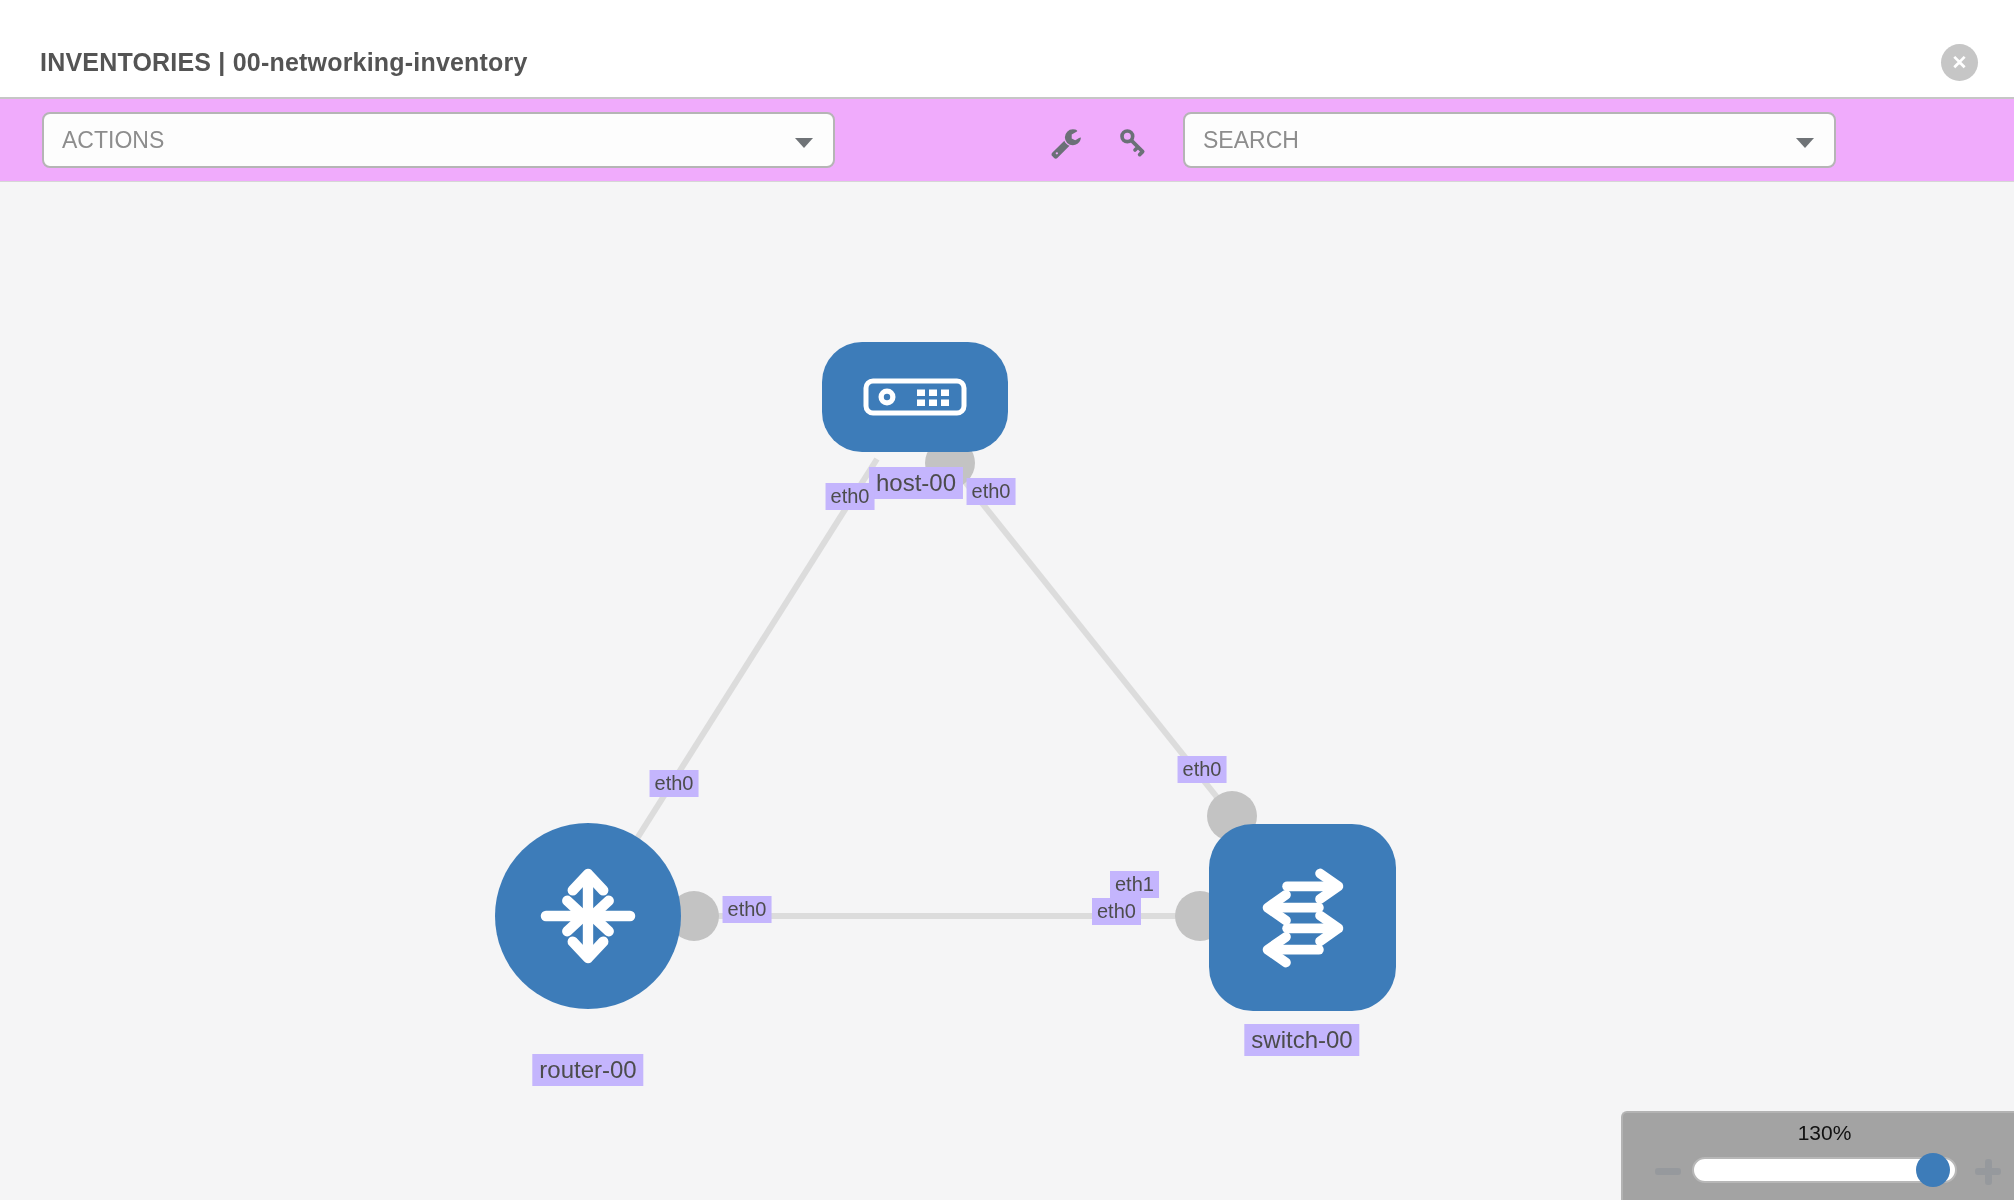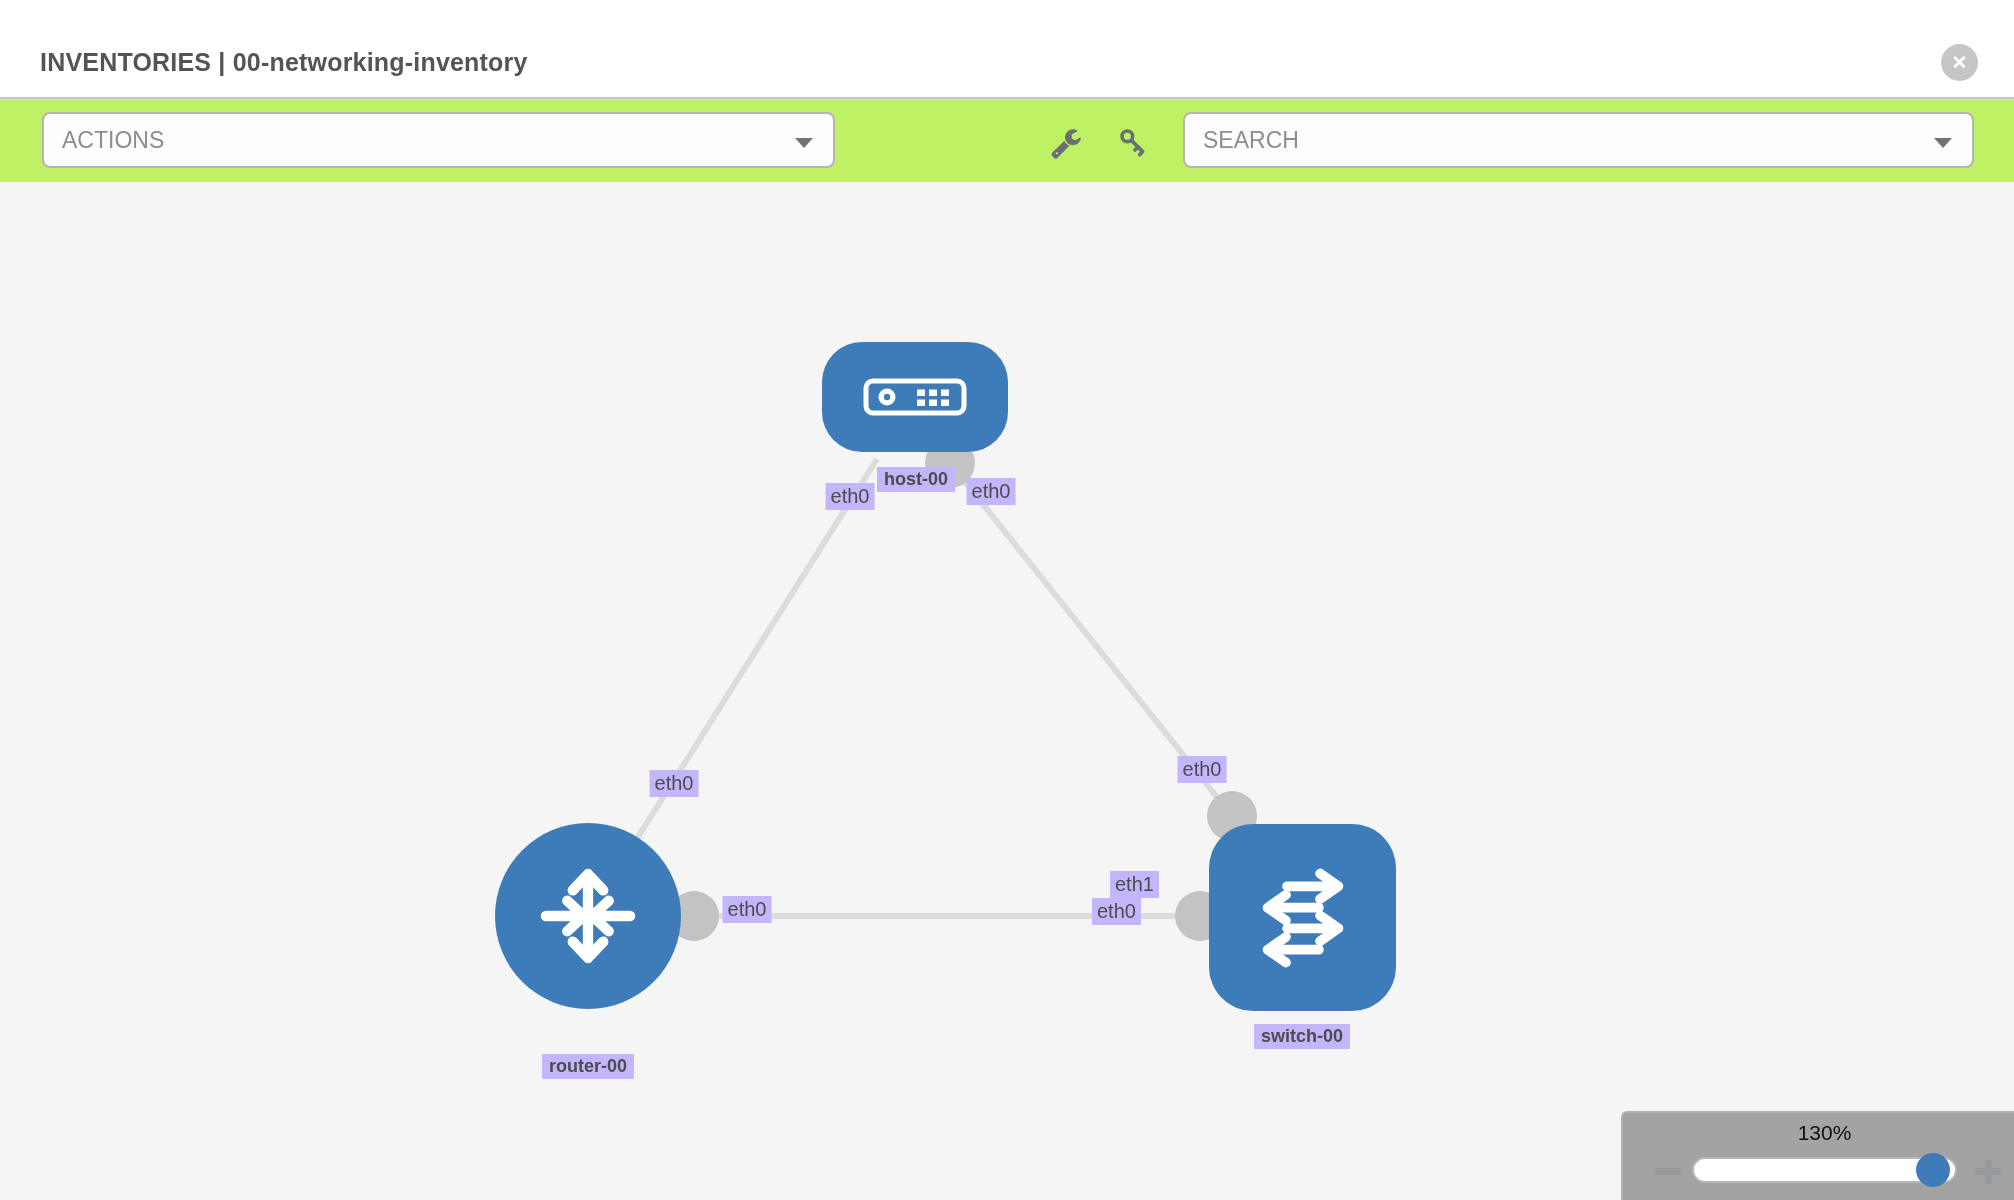--- a/index.html
+++ b/index.html
@@ -12,49 +12,49 @@
             background:#ffffff; border-bottom:2px solid #c6c6c6; }
   .page-title { position:absolute; left:40px; top:0; height:70px; line-height:70px;
                 font-size:25px; font-weight:bold; color:#545454; letter-spacing:.2px; }
   .close-btn { position:absolute; right:36px; top:17px; width:37px; height:37px;
                border:none; border-radius:50%; background:#c6c6c6; cursor:pointer;
                display:flex; align-items:center; justify-content:center; }
   .close-btn span { color:#ffffff; font-size:19px; font-weight:bold; line-height:1; }
 
   
   .toolbar { position:absolute; left:0; top:72px; width:2014px; height:83px;
-             background:#bef264; border-bottom:1px solid #d6d6d6;padding-left:32px; }
+             background:#f0abfc; border-bottom:1px solid #d6d6d6;padding-left:32px; }
   .select-box { position:absolute; top:13px; height:56px; background:#fdfdfd;
                 border:2px solid #b5b5b5; border-radius:8px;
                 display:flex; align-items:center; cursor:pointer; }
   .select-box .sel-label { padding-left:18px; font-size:23px; color:#8d8d8d; }
   .caret { position:absolute; right:20px; top:24px; width:0; height:0;
            border-left:9px solid transparent; border-right:9px solid transparent;
            border-top:10px solid #6f7377; }
   .actions-box { left:42px; width:793px; }
-  .search-box  { left:1183px; width:791px; }
+  .search-box  { left:1183px; width:653px; }
   .tool-btn { position:absolute; top:22px; width:48px; height:44px; border:none;
               background:transparent; cursor:pointer;
               display:flex; align-items:center; justify-content:center; }
   .tool-btn.wrench { left:1042px; }
   .tool-btn.key    { left:1110px; }
 
   
   .canvas { position:absolute; left:0; top:155px; width:2014px; height:1045px;
             background:#f5f5f6; overflow:hidden; }
   .links-layer { position:absolute; left:0; top:0; }
 
   .node { position:absolute; background:#3d7cb9; display:flex;
           align-items:center; justify-content:center; cursor:pointer; }
   .node-host   { left:822px; top:160px; width:186px; height:110px; border-radius:40px; }
   .node-router { left:495px; top:641px; width:186px; height:186px; border-radius:50%; }
   .node-switch { left:1209px; top:642px; width:187px; height:187px; border-radius:44px; }
 
   .lbl { position:absolute; background:#c4b5fd; color:#4c4c4c; white-space:nowrap; }
-  .node-lbl { font-size:18px; padding:2px 7px; transform:translateX(-50%);font-weight:bold; }
+  .node-lbl { font-size:24px; padding:2px 7px; transform:translateX(-50%); }
   .if-lbl   { font-size:20px; padding:2px 5px; }
   .if-ctr   { transform:translateX(-50%); }
 
   .lbl-host    { left:916px;  top:285px; }
   .lbl-router  { left:588px;  top:872px; }
   .lbl-switch  { left:1302px; top:842px;text-align:right; }
 
   .if-host-left    { left:850px;  top:301px; }
   .if-host-right   { left:991px;  top:296px; }
   .if-router-diag  { left:674px;  top:588px; }

